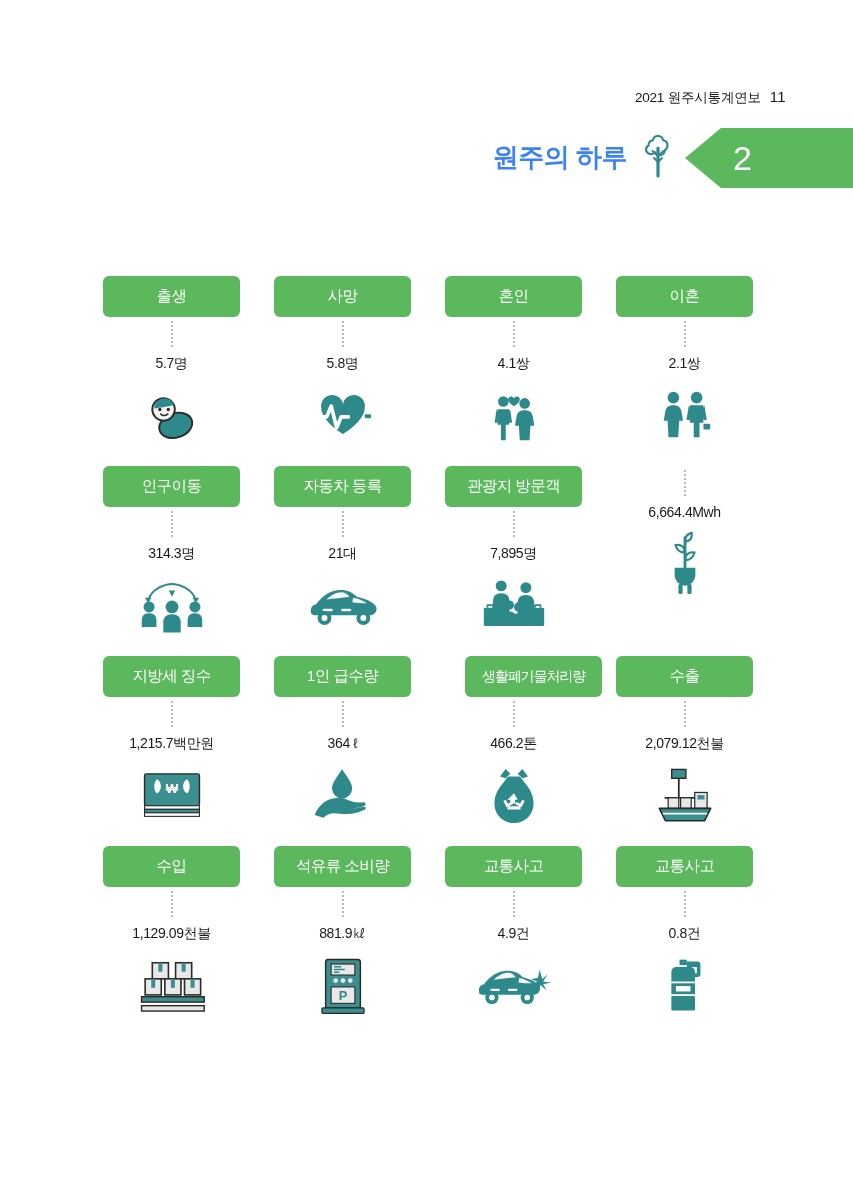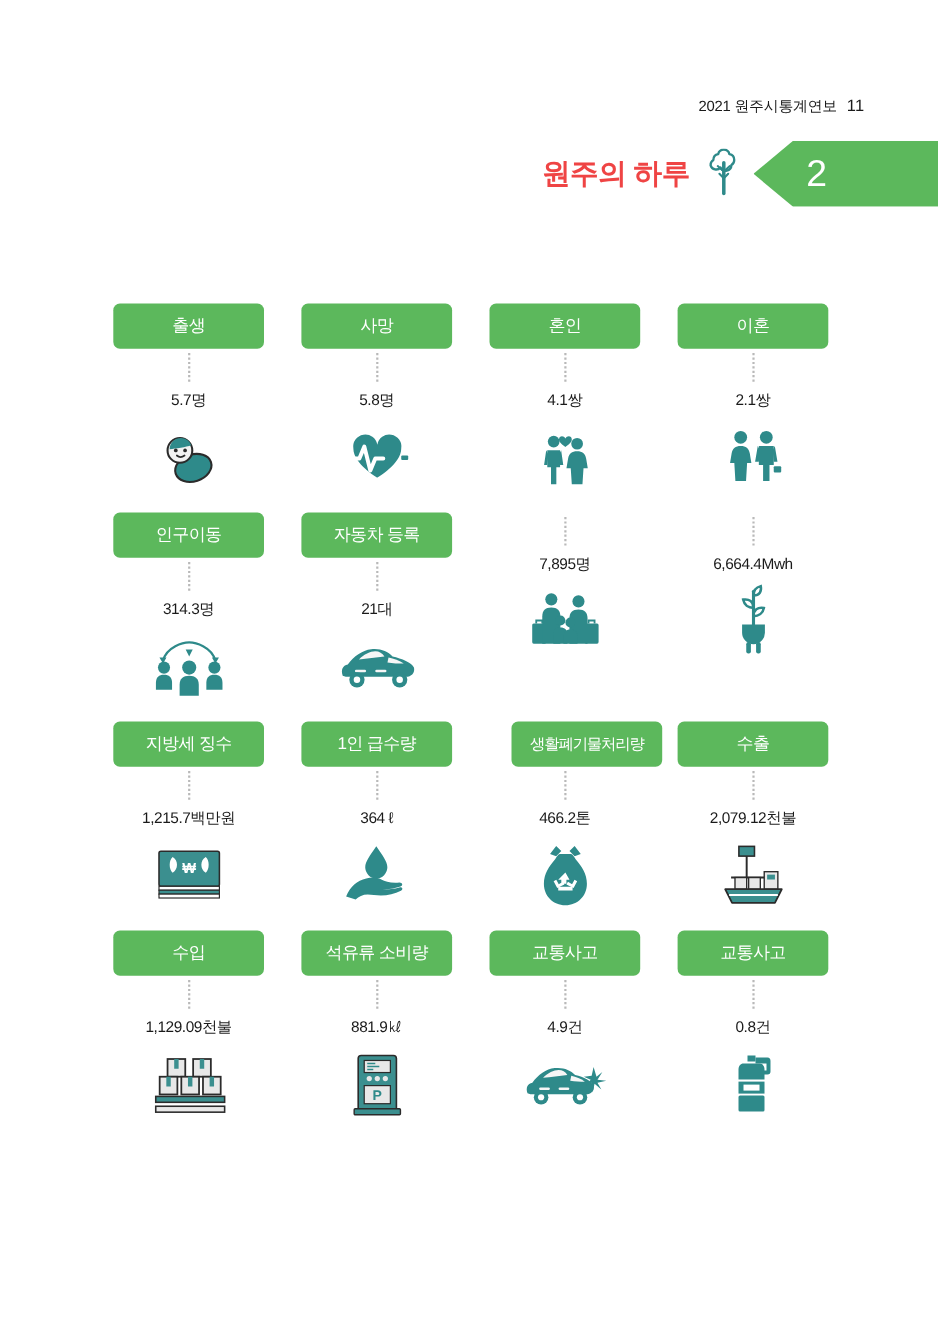--- a/index.html
+++ b/index.html
@@ -44,21 +44,21 @@
     left: 0;
     width: 853px;
     height: 60px;
   }
   .chapter-title {
     position: absolute;
     right: 226px;
     top: 12px;
     font-size: 26px;
     font-weight: bold;
-    color: #ef4444;
+    color: #3b82f6;
     letter-spacing: -0.5px;
     white-space: nowrap;
   }
   .chapter-logo {
     position: absolute;
     right: 172px;
     top: 7px;
     width: 46px;
     height: 46px;
   }
@@ -254,20 +254,21 @@
           <rect x="38" y="26" width="11" height="2.6" rx="1.3" fill="#f6f6f6"></rect>
           <circle cx="20" cy="36" r="7.5" fill="#2e8a8a"></circle>
           <circle cx="20" cy="36" r="3.2" fill="#ffffff"></circle>
           <circle cx="62" cy="36" r="7.5" fill="#2e8a8a"></circle>
           <circle cx="62" cy="36" r="3.2" fill="#ffffff"></circle>
         </svg>
       </div>
     </div>
 
     <div class="card">
+      <div class="card-label">관광지 방문객</div>
       <div class="connector"></div>
       <div class="card-value">7,895명</div>
       <div class="card-icon">
         <svg viewBox="0 0 70 64" width="64" height="60">
           <rect x="2" y="34" width="14" height="20" rx="1.5" fill="#2e8a8a"></rect>
           <path d="M6 34v-3h6v3" stroke="#2e8a8a" stroke-width="1.8" fill="none"></path>
           <rect x="54" y="34" width="14" height="20" rx="1.5" fill="#2e8a8a"></rect>
           <path d="M58 34v-3h6v3" stroke="#2e8a8a" stroke-width="1.8" fill="none"></path>
           <circle cx="21" cy="10" r="6" fill="#2e8a8a"></circle>
           <path d="M21 18c-6 0-9 3-9 9v27h18V27c0-6-3-9-9-9z" fill="#2e8a8a"></path>

